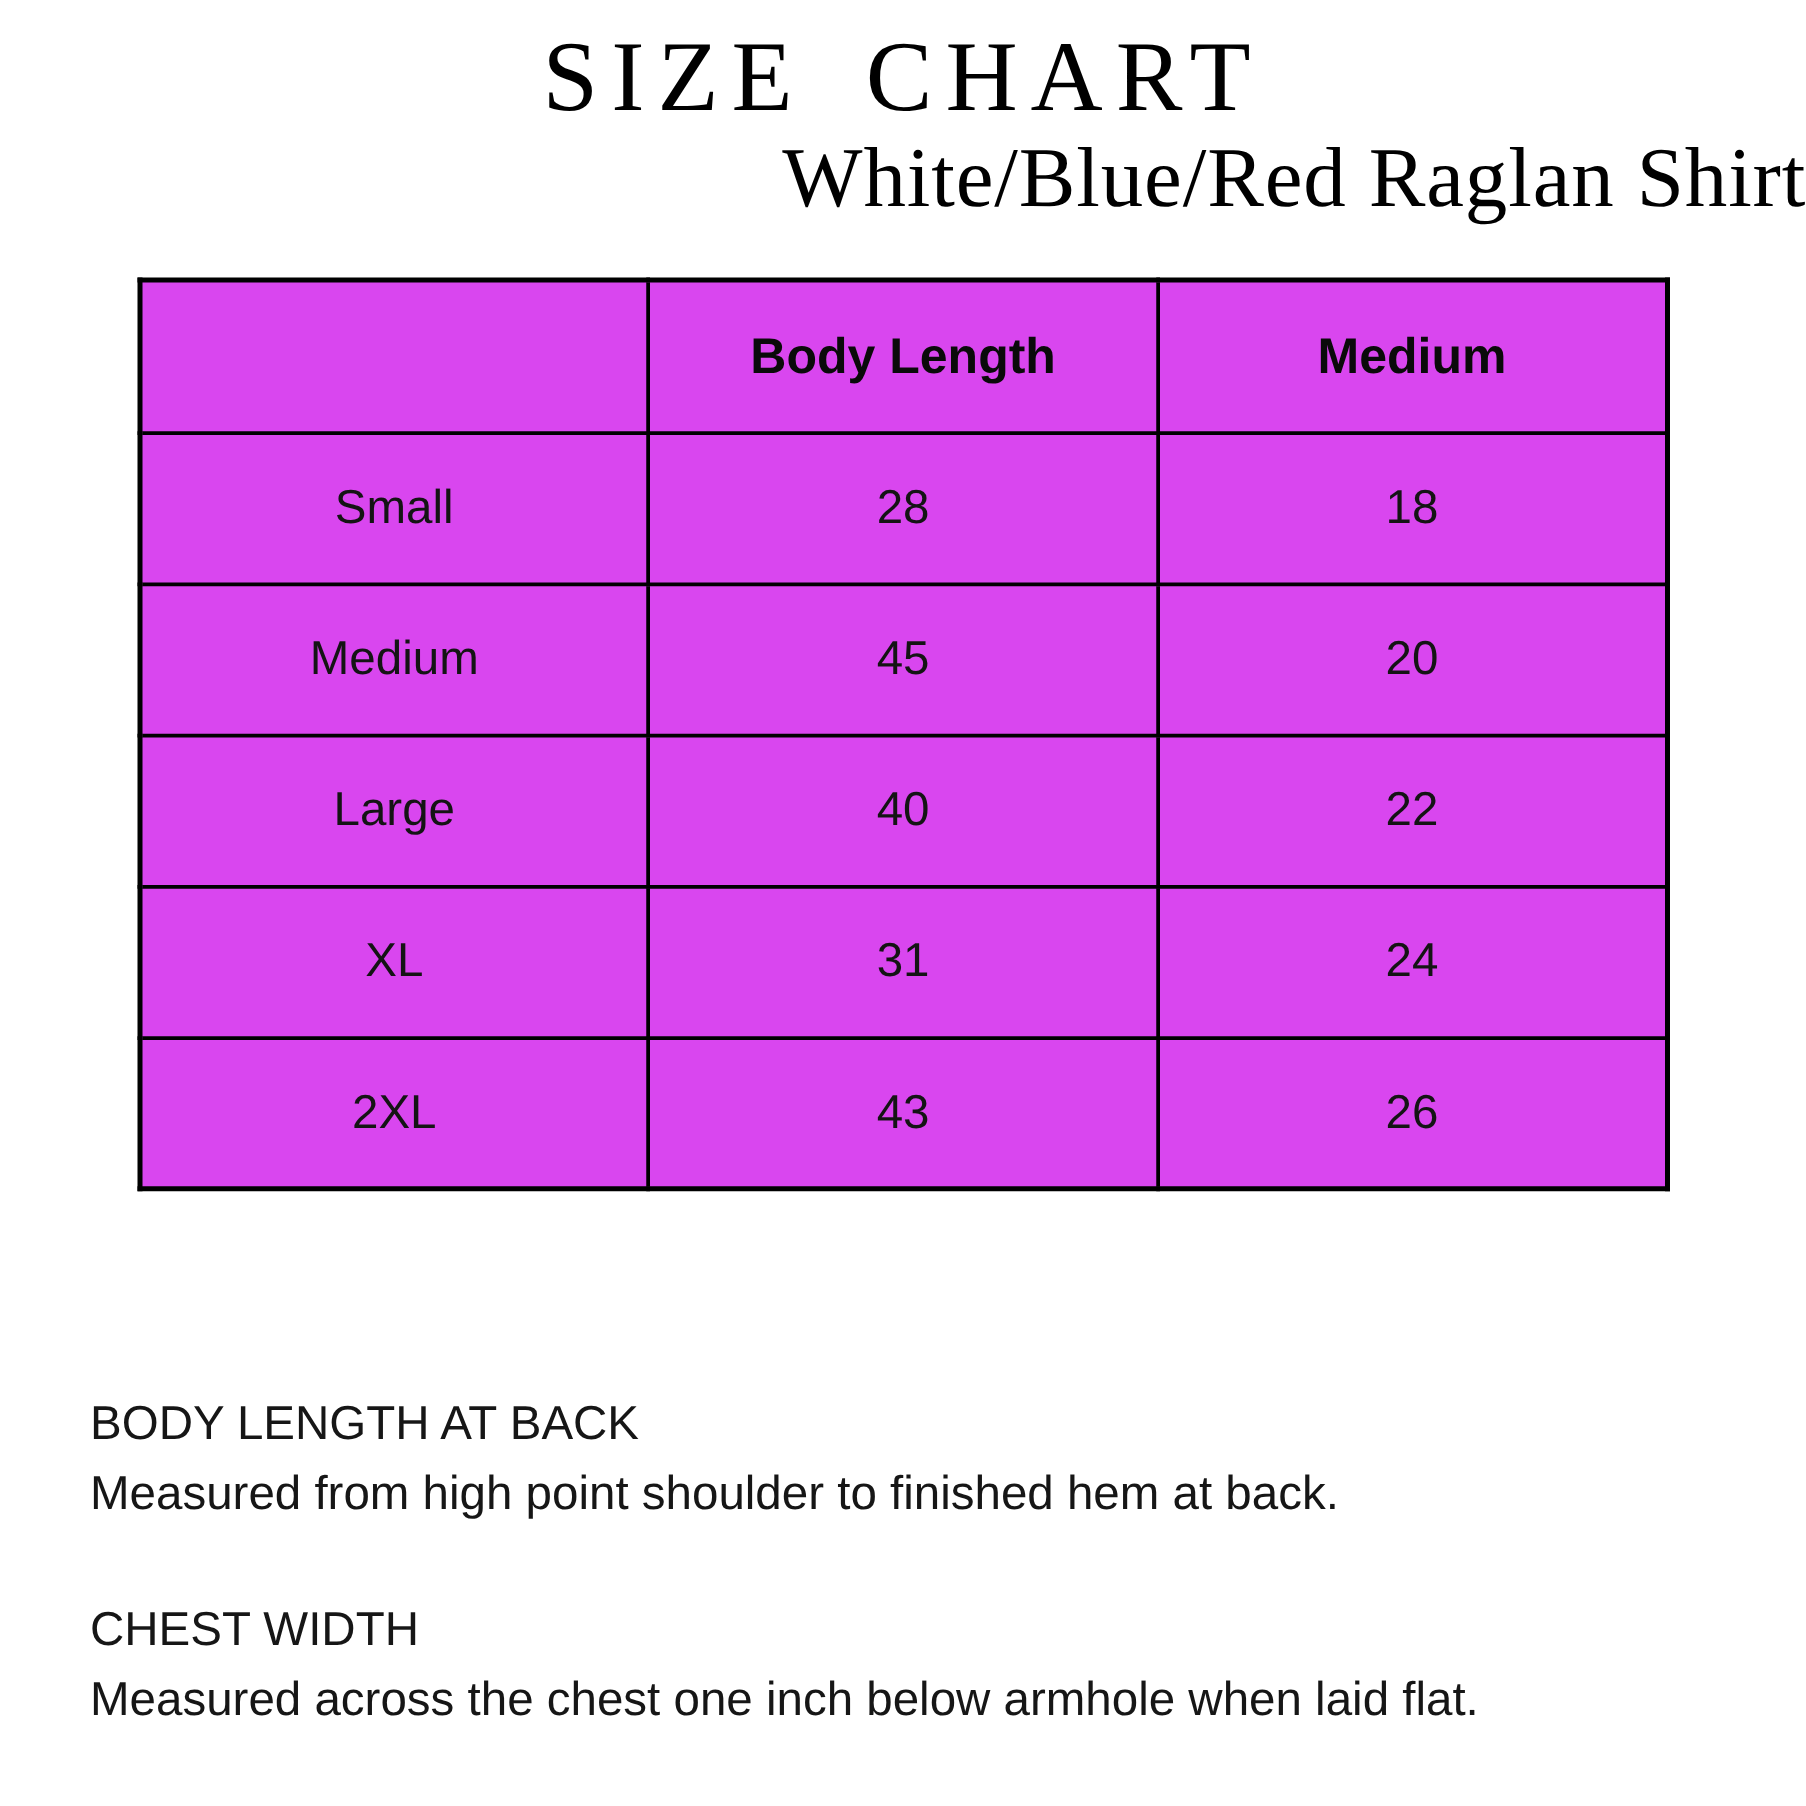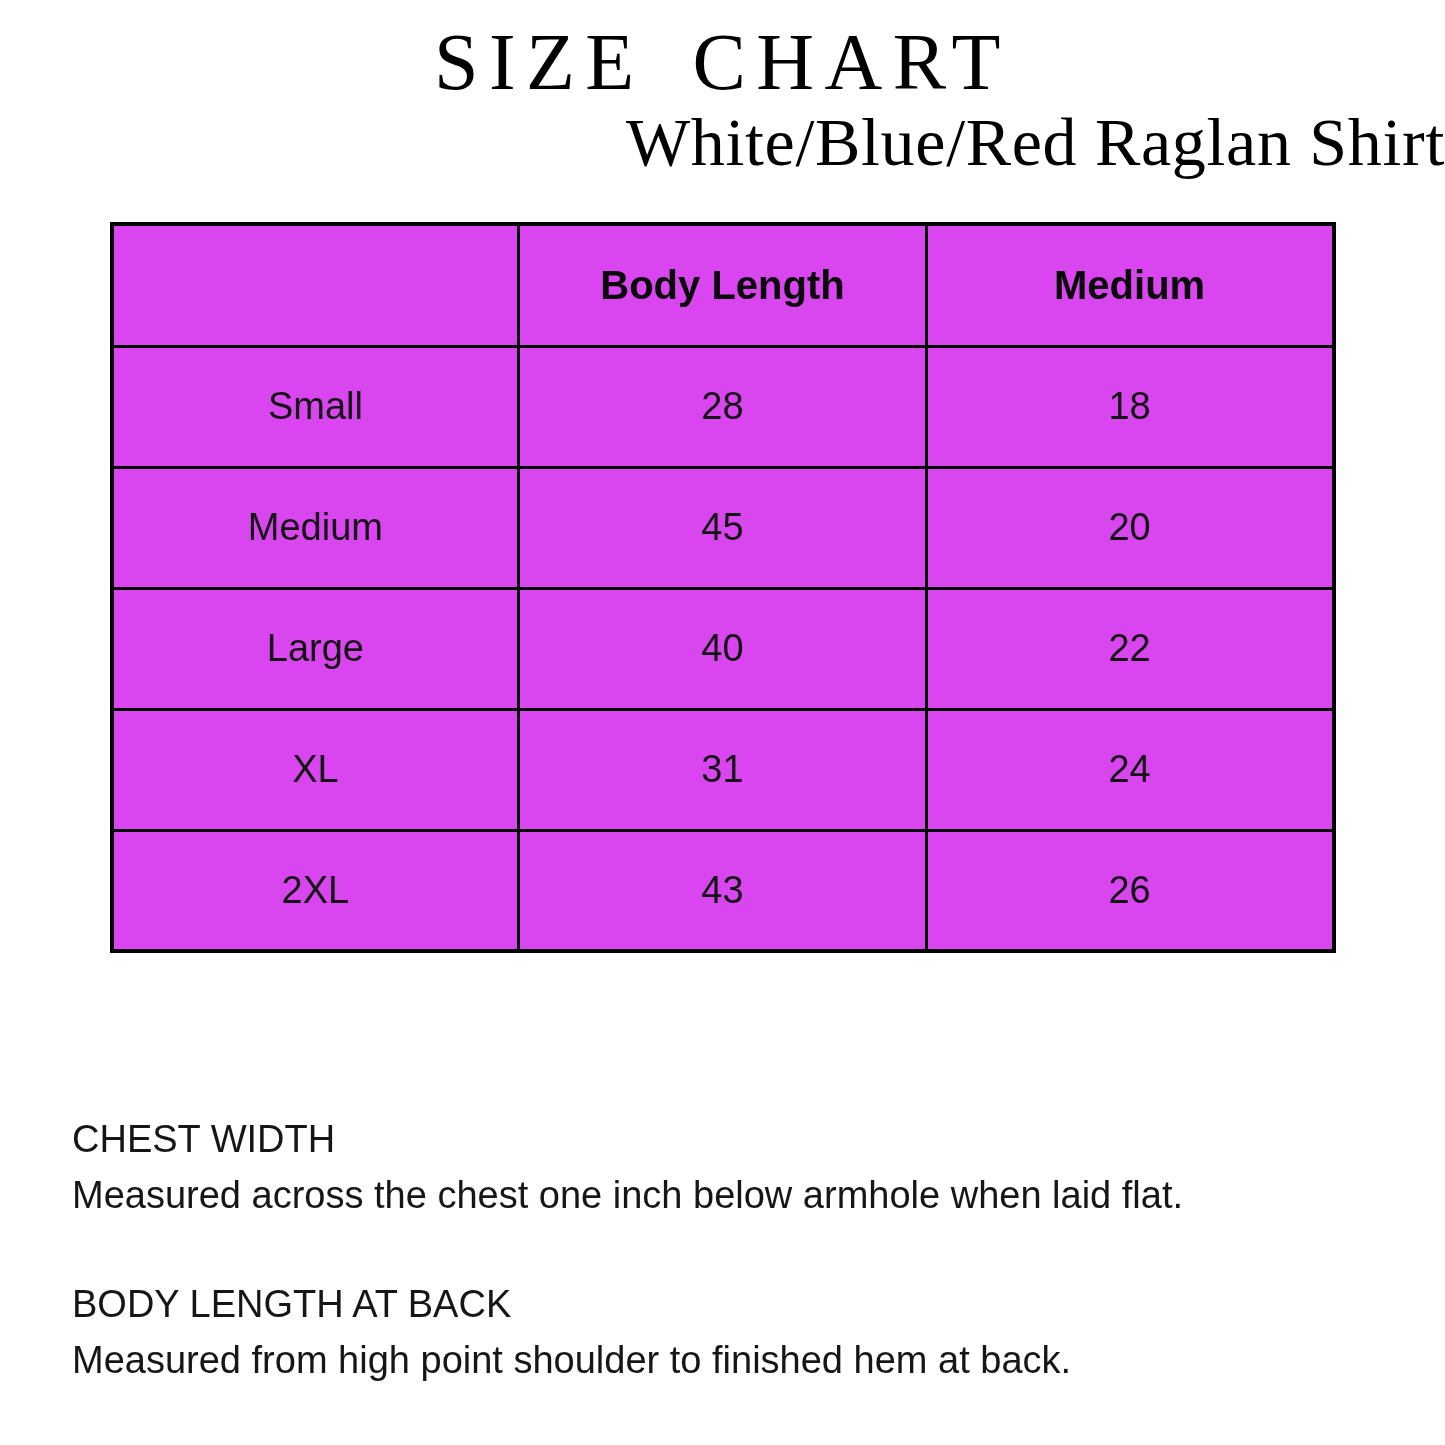--- a/index.html
+++ b/index.html
@@ -129,22 +129,22 @@
       <tr>
         <td>2XL</td>
         <td>43</td>
         <td>26</td>
       </tr>
     </tbody>
   </table>
 
   <div class="notes">
     <div class="note-block">
+      <p class="note-heading">BODY LENGTH AT BACK</p>
+      <p class="note-text">Measured from high point shoulder to finished hem at back.</p>
+    </div>
+    <div class="note-block">
       <p class="note-heading">CHEST WIDTH</p>
       <p class="note-text">Measured across the chest one inch below armhole when laid flat.</p>
-    </div>
-    <div class="note-block">
-      <p class="note-heading">BODY LENGTH AT BACK</p>
-      <p class="note-text">Measured from high point shoulder to finished hem at back.</p>
     </div>
   </div>
 
 </div>
 
 </body></html>

